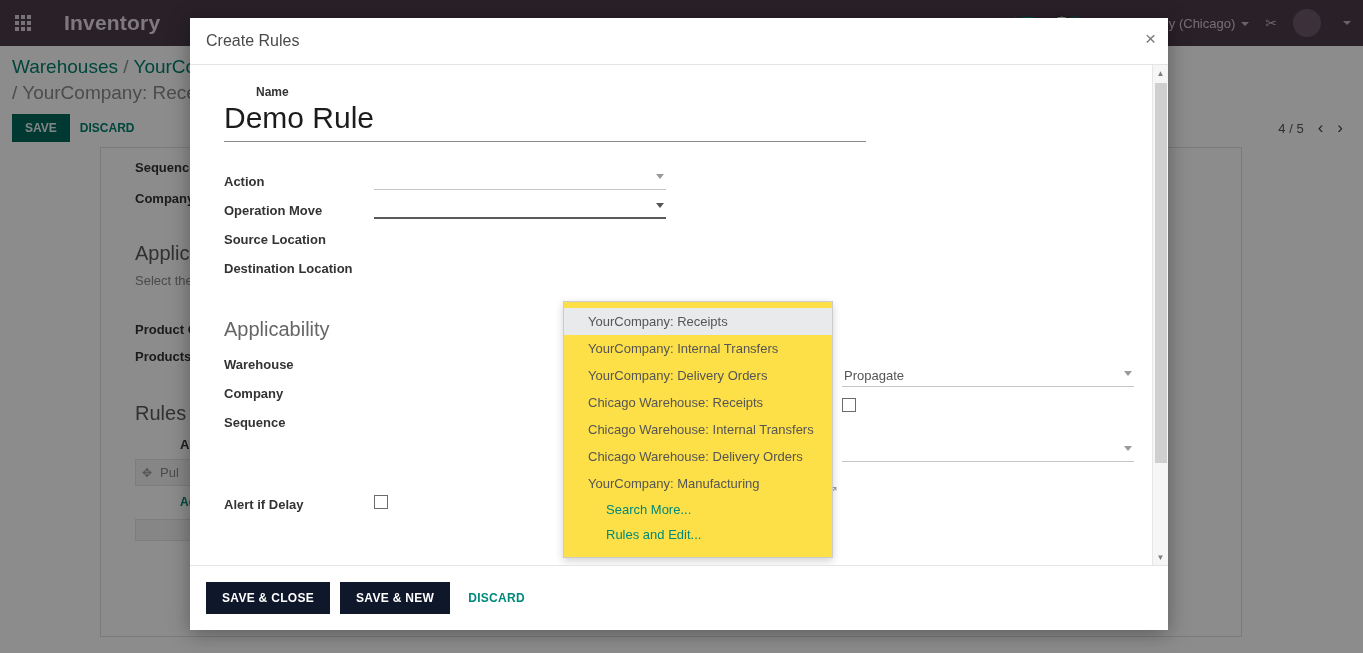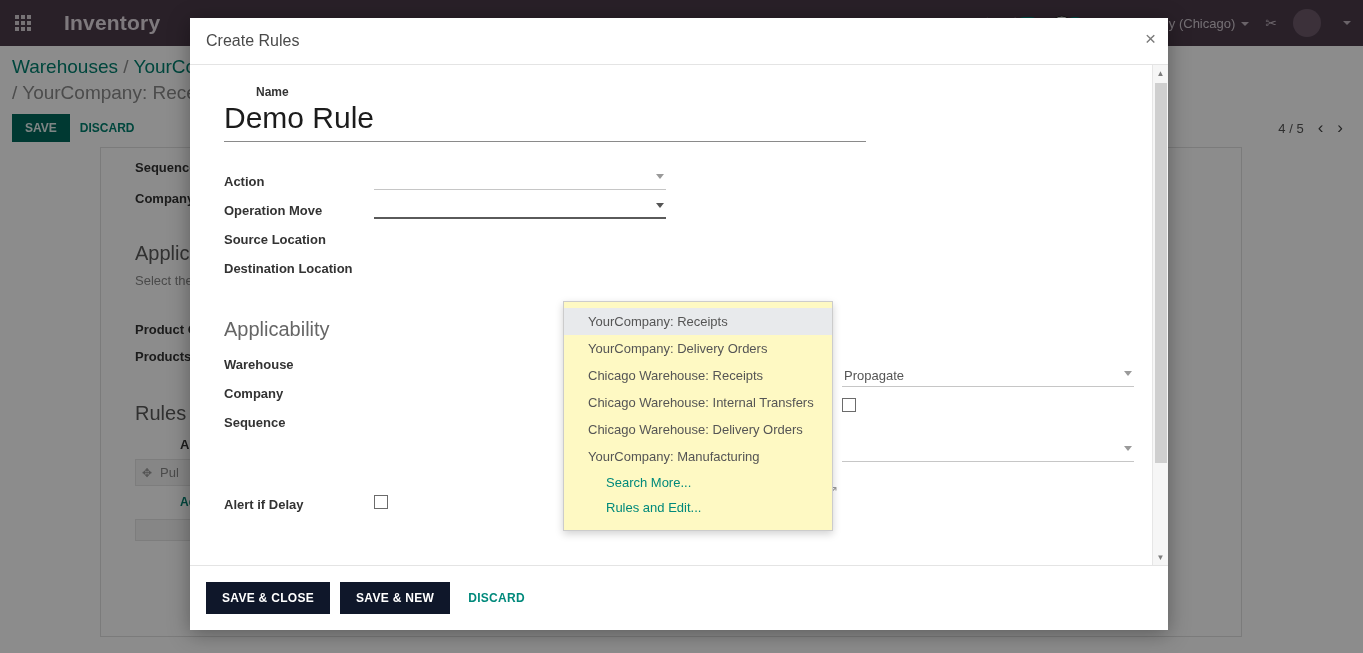--- a/index.html
+++ b/index.html
@@ -100,21 +100,21 @@
   }
   .caret-dark { border-top-color: #555; }
 
   .section-h { font-size: 20px; color: #666; font-weight: 400; margin: 22px 0 10px 0; }
   .chk { width: 14px; height: 14px; border: 1px solid #6b6b6b; background: #fff; display: inline-block; }
   .ext-link-icon { color: #9a9a9a; font-size: 12px; }
 
   
   .dropdown {
     position: absolute; left: 373px; top: 236px; width: 270px;
-    background: #fef9c3; border: 1px solid #ccc; box-shadow: 0 3px 8px rgba(0,0,0,.18);
+    background: #fde047; border: 1px solid #ccc; box-shadow: 0 3px 8px rgba(0,0,0,.18);
     padding: 6px 0 10px 0; z-index: 30;
   }
   .dd-item { font-size: 13px; color: #555; padding: 6px 10px 6px 24px; }
   .dd-item.sel { background: #e8eaec; }
   .dd-action { font-size: 13px; color: #00897b; padding: 5px 10px 5px 42px; }
 
   .modal-foot { height: 64px; flex: 0 0 auto; display: flex; align-items: center; padding: 0 16px; gap: 10px; background: #fff; }
   .btn-teal {
     background: #0f172a; color: #fff; border: none; font-size: 12px; font-weight: 700;
     padding: 9px 16px; letter-spacing: .3px;
@@ -313,20 +313,21 @@
             </div>
           </div>
           <div class="col right"></div>
         </div>
 
         <span class="ext-link-icon" style="position:absolute; left:638px; top:418px;">↗</span>
       </div>
 
       <div class="dropdown">
         <div class="dd-item sel">YourCompany: Receipts</div>
+        <div class="dd-item">YourCompany: Internal Transfers</div>
         <div class="dd-item">YourCompany: Delivery Orders</div>
         <div class="dd-item">Chicago Warehouse: Receipts</div>
         <div class="dd-item">Chicago Warehouse: Internal Transfers</div>
         <div class="dd-item">Chicago Warehouse: Delivery Orders</div>
         <div class="dd-item">YourCompany: Manufacturing</div>
         <div class="dd-action">Search More...</div>
         <div class="dd-action">Rules and Edit...</div>
       </div>
 
       <div class="vscroll">

